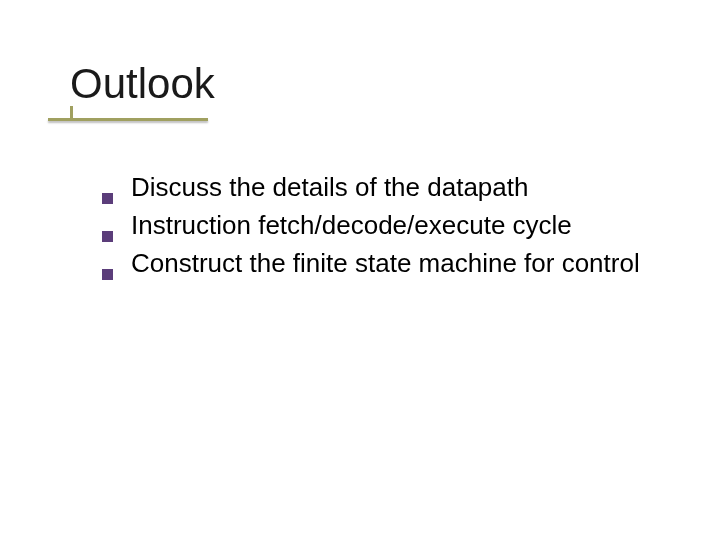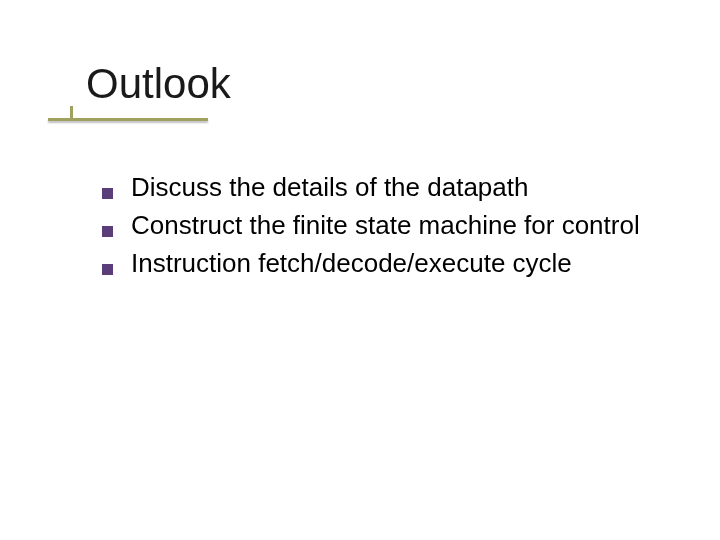--- a/index.html
+++ b/index.html
@@ -13,21 +13,21 @@
     overflow: hidden;
   }
   .slide {
     position: relative;
     width: 720px;
     height: 540px;
     box-sizing: border-box;
   }
   .title-wrap {
     position: absolute;
-    left: 86px;
+    left: 70px;
     top: 60px;
   }
   .title-underline {
     position: absolute;
     left: 48px;
     top: 118px;
     width: 160px;
     height: 3px;
     background: #a0a060;
     box-shadow: 0 2px 2px rgba(0,0,0,0.25);
@@ -47,21 +47,21 @@
     color: #1a1a1a;
   }
   .body {
     position: absolute;
     left: 102px;
     top: 170px;
     width: 570px;
   }
   .bullet-row {
     display: flex;
-    align-items: center;
+    align-items: flex-end;
     margin-bottom: 4px;
   }
   .bullet {
     flex: 0 0 auto;
     width: 11px;
     height: 11px;
     background: #5b3d7a;
     margin-top: 12px;
     margin-right: 18px;
   }
@@ -83,21 +83,21 @@
     <div class="title">Outlook</div>
   </div>
 
   <div class="body">
     <div class="bullet-row">
       <div class="bullet"></div>
       <div class="bullet-text">Discuss the details of the datapath</div>
     </div>
     <div class="bullet-row">
       <div class="bullet"></div>
-      <div class="bullet-text">Construct the finite state machine for control</div>
+      <div class="bullet-text">Instruction fetch/decode/execute cycle</div>
     </div>
     <div class="bullet-row">
       <div class="bullet"></div>
-      <div class="bullet-text">Instruction fetch/decode/execute cycle</div>
+      <div class="bullet-text">Construct the finite state machine for control</div>
     </div>
   </div>
 
 </div>
 
 </body></html>

